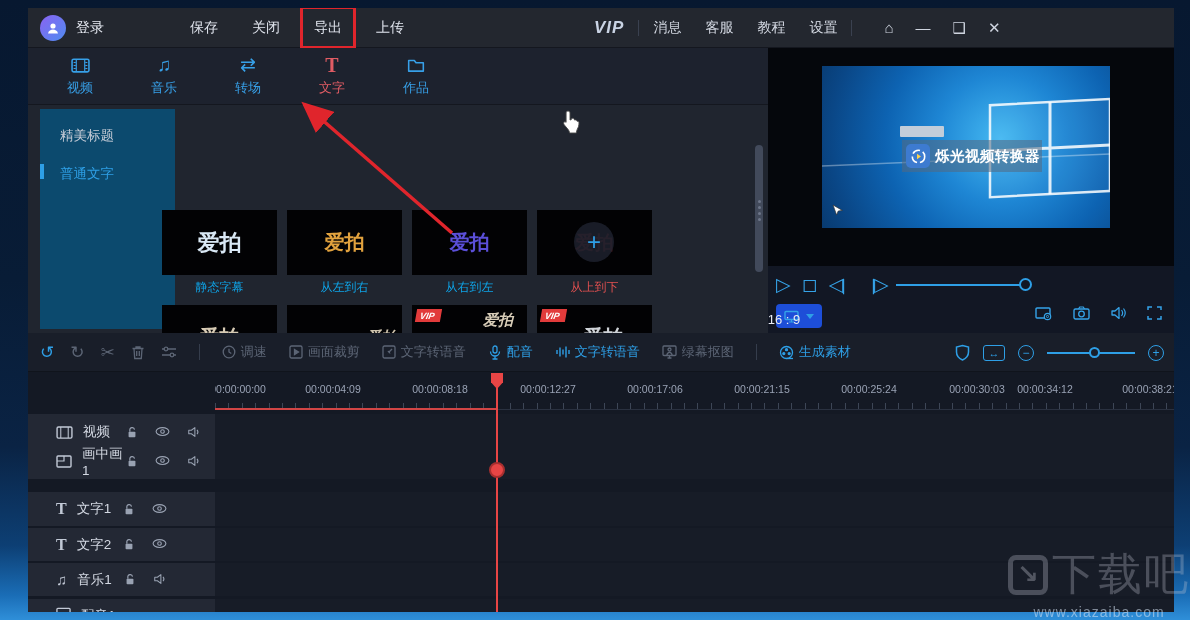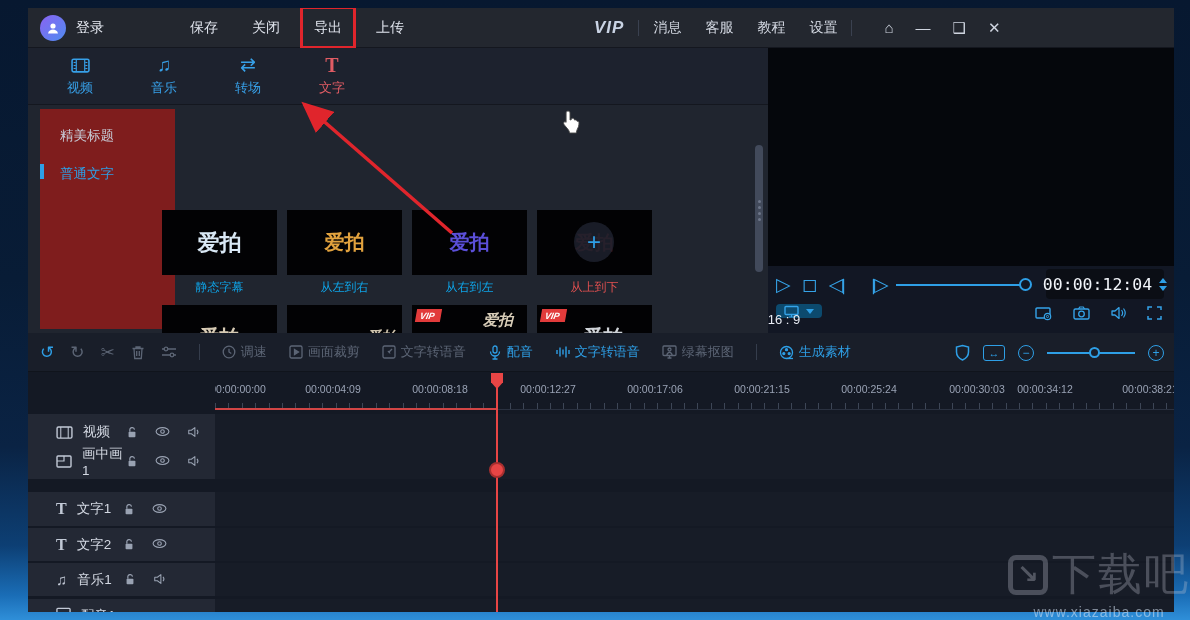--- a/index.html
+++ b/index.html
@@ -25,21 +25,21 @@
   .win-ctrls span { cursor:pointer; }
 
   
   .tabs { position:absolute; left:0; top:40px; width:740px; height:57px; background:#1d222e; display:flex; padding-left:22px; gap:24px; border-bottom:1px solid #14171f; }
   .tab { width:60px; display:flex; flex-direction:column; align-items:center; justify-content:center; gap:4px; color:#37a0e8; font-size:13px; cursor:pointer; }
   .tab .tico { height:20px; display:flex; align-items:center; font-size:19px; line-height:20px; }
   .tab.active { color:#e05c64; }
 
   
   .main-left { position:absolute; left:0; top:97px; width:740px; height:228px; background:#20252f; overflow:hidden; }
-  .side-panel { position:absolute; left:12px; top:4px; width:135px; height:220px; background:#7f1d1d;font-family:Liberation Mono, monospace; }
+  .side-panel { position:absolute; left:12px; top:4px; width:135px; height:220px; background:#0c4a6e;font-family:Liberation Mono, monospace; }
   .side-item { position:relative; padding:10px 0 10px 20px; font-size:13.5px; color:#c8cdd8; cursor:pointer; }
   .side-item.active { color:#2e9fe6; }
   .side-item.active::before { content:""; position:absolute; left:0; top:9px; width:4px; height:15px; background:#2e9fe6; }
 
   
   .tile { position:absolute; width:115px; height:65px; background:#020204; cursor:pointer; }
   .tile .word { position:absolute; inset:0; display:flex; align-items:center; justify-content:center; font-family:"DejaVu Serif","Liberation Serif",serif; font-weight:bold; }
   .tile-label { position:absolute; width:115px; text-align:center; font-size:12px; color:#0ea5e9; }
   .tile-label.red { color:#e05050; }
   .vip-badge { position:absolute; left:4px; top:4px; background:#e23b3b; color:#fff; font-size:9px; font-weight:bold; font-style:italic; padding:1.5px 6px 1.5px 4px; transform:skewX(-10deg); z-index:2; }
@@ -59,21 +59,21 @@
   .pbtns { position:absolute; left:8px; top:8px; display:flex; gap:11px; color:#35a3e8; font-size:19px; }
   .pbtns span { cursor:pointer; line-height:22px; }
   .seek { position:absolute; left:128px; top:18px; width:130px; height:2px; background:#2e9fe6; cursor:pointer; }
   .seek .knob { position:absolute; right:-6px; top:-6px; width:13px; height:13px; border-radius:50%; border:2.5px solid #2e9fe6; background:#121724; }
   .timebox { position:absolute; left:278px; top:3px; width:118px; height:30px; background:#0b0e15; border-radius:4px; display:flex; align-items:center; justify-content:center; gap:7px; }
   .timebox .tc { color:#f2f5fa; font-size:16.5px; font-family:"DejaVu Sans Mono","Liberation Mono",monospace; }
   .spin { display:flex; flex-direction:column; gap:3px; cursor:pointer; }
   .spin b { width:0; height:0; border-left:4px solid transparent; border-right:4px solid transparent; }
   .spin .up { border-bottom:5px solid #2e9fe6; }
   .spin .dn { border-top:5px solid #2e9fe6; }
-  .ratio { position:absolute; left:8px; top:38px; height:14px; background:#0c4a6e; border-radius:4px; display:flex; align-items:center; padding:0 8px; gap:7px; cursor:pointer; }
+  .ratio { position:absolute; left:8px; top:38px; height:24px; background:#1d4ed8; border-radius:4px; display:flex; align-items:center; padding:0 8px; gap:7px; cursor:pointer; }
   .ratio .rlabel { color:#e8ecf4; font-size:13px; }
   .ratio .chev { width:0; height:0; border-left:4.5px solid transparent; border-right:4.5px solid transparent; border-top:5.5px solid #2e9fe6; }
   .pctrl-icons { position:absolute; right:12px; top:40px; display:flex; gap:20px; color:#35a3e8; }
   .pctrl-icons span { cursor:pointer; }
 
   
   .etoolbar { position:absolute; left:0; top:325px; width:100%; height:39px; background:#191e29; display:flex; align-items:center; padding-left:12px; border-bottom:1px solid #10141c; }
   .et { display:flex; align-items:center; gap:5px; font-size:13px; color:#5c6575; margin-right:22px; cursor:pointer; white-space:nowrap; }
   .et.blue { color:#2e9fe6; }
   .et .g { font-size:17px; }
@@ -165,20 +165,28 @@
       <span>音乐</span>
     </div>
     <div class="tab">
       <span class="tico">⇄</span>
       <span>转场</span>
     </div>
     <div class="tab active">
       <span class="tico" style="font-family:'Liberation Serif',serif;font-weight:bold;font-size:20px;">T</span>
       <span>文字</span>
     </div>
+    <div class="tab">
+      <span class="tico ico">
+          <svg width="18" height="15" viewBox="0 0 16 13" stroke="currentColor" fill="none">
+            <path d="M1.5 2h5l1.5 2h6.5v7.5h-13z" stroke-width="1.4" stroke-linejoin="round"></path>
+          </svg>
+        </span>
+      <span>作品</span>
+    </div>
   </div>
 
   <div class="main-left">
     <div class="side-panel">
       <div style="height:8px"></div>
       <div class="side-item">精美标题</div>
       <div class="side-item active">普通文字</div>
     </div>
 
     <div class="tile" style="left:134px;top:105px">
@@ -222,38 +230,53 @@
 
     <div class="scrollbar">
       <i style="top:55px"></i>
         <i style="top:61px"></i>
         <i style="top:67px"></i>
         <i style="top:73px"></i>
     </div>
   </div>
 
   <div class="preview">
+    <div class="video">
+      <svg width="288" height="162" style="position:absolute;inset:0">
+        <g stroke="rgba(255,255,255,.85)" stroke-width="2.5" fill="rgba(255,255,255,.04)" transform="skewY(-3)">
+          <rect x="168" y="48" width="120" height="92"></rect>
+          <path d="M228 48v92M168 94h120" stroke-width="3"></path>
+        </g>
+        <path d="M0 100 L288 88" stroke="rgba(255,255,255,.35)" stroke-width="1.5"></path>
+      </svg>
+      <span class="ovl-rect"></span>
+      <div class="ovl-bar">
+        <span class="ovl-icon ico">
+          <svg width="15" height="15" viewBox="0 0 15 15">
+              <circle cx="7.5" cy="7.5" r="6.2" fill="none" stroke="#fff" stroke-width="1.6" stroke-dasharray="8 3"></circle>
+              <path d="M6 4.8l4 2.7-4 2.7z" fill="#ffd34d"></path>
+            </svg>
+        </span>
+        <span class="ovl-title">烁光视频转换器</span>
+      </div>
+      <svg width="12" height="14" style="position:absolute;left:10px;top:138px">
+          <path d="M1 1l3.6 10 1.6-4 4.2-.6z" fill="#fff" stroke="#333" stroke-width="0.7"></path>
+        </svg>
+    </div>
 
     <div class="pctrl">
       <div class="pbtns">
         <span>▷</span>
         <span>◻</span>
         <span>◁<span style="font-size:13px">▏</span></span>
         <span><span style="font-size:13px">▕</span>▷</span>
       </div>
       <div class="seek">
           <span class="knob"></span>
         </div>
-      <div class="timebox">
-        <span class="tc">00:00:12:04</span>
-        <span class="spin">
-            <b class="up"></b>
-            <b class="dn"></b>
-          </span>
-      </div>
       <div class="ratio">
         <span class="ico">
             <svg width="15" height="13" viewBox="0 0 15 13" stroke="#35a3e8" fill="none">
               <rect x="1" y="1.5" width="13" height="8" rx="1" stroke-width="1.4"></rect>
               <path d="M5 12h5M7.5 9.5V12" stroke-width="1.2"></path>
             </svg>
           </span>
         <span class="rlabel">16 : 9</span>
         <span class="chev"></span>
       </div>

